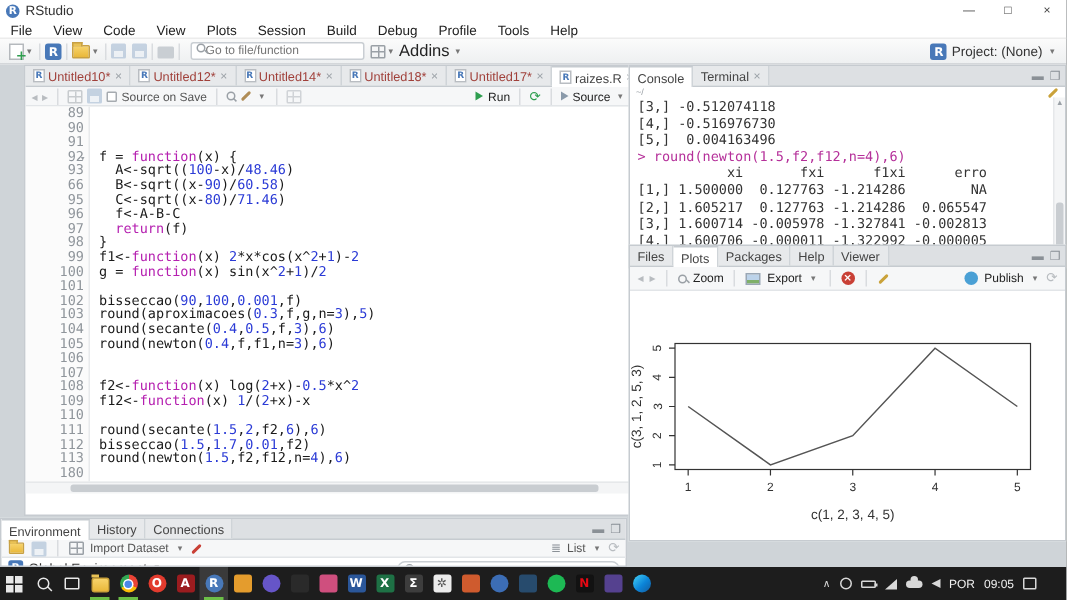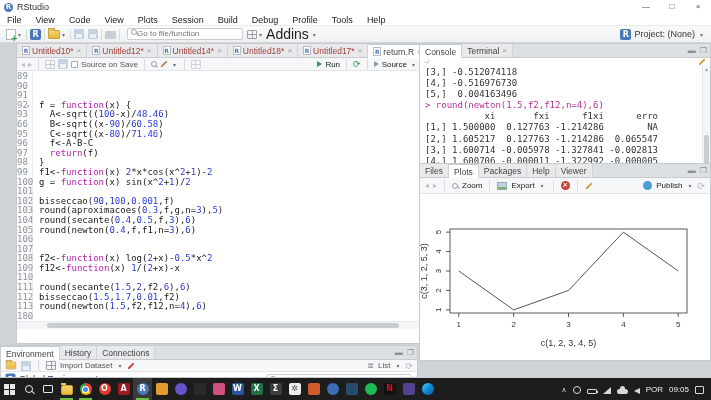--- a/index.html
+++ b/index.html
@@ -27,21 +27,21 @@
   .floppy::after{content:"";position:absolute;left:2px;bottom:1px;width:6px;height:4px;background:#e8eef5}
   .printer{width:11px;height:8px;background:#c9ced3;border-radius:1px;margin-top:2px}
   .caret{font-size:6px;color:#777;margin:0 2px}
   .goto-box{display:flex;align-items:flex-start;width:116px;height:12px;border:1px solid #c9ced3;border-radius:2px;background:#fff;margin:0 4px;padding:0 3px;color:#999}
   .goto-box input{border:none;outline:none;width:100%;font-size:8px;color:#555;background:transparent;font-family:inherit}
   .mag{width:6px;height:6px;border:1.2px solid #9aa0a6;border-radius:50%;position:relative;flex:none}
   .mag::after{content:"";position:absolute;width:3px;height:1.2px;background:#9aa0a6;transform:rotate(45deg);right:-2.5px;bottom:-1px}
   .grid-ico{width:10px;height:9px;border:1px solid #9aa0a6;border-radius:1px;background:
     linear-gradient(#9aa0a6,#9aa0a6) 50% 0/1px 100% no-repeat,
     linear-gradient(#9aa0a6,#9aa0a6) 0 50%/100% 1px no-repeat}
-  .tb-label{font-size:14px;color:#222;margin:0 2px}
+  .tb-label{font-size:11px;color:#222;margin:0 2px}
   .project{margin-left:auto;margin-right:6px;display:flex;align-items:center;gap:3px;color:#333}
 
   
   .main{position:absolute;left:0;top:43px;width:711px;height:335px;background:#cfd4d8}
   .pane{position:absolute;background:#fff;border:1px solid #c6cbd0;overflow:hidden}
   #editor-pane{left:16px;top:0;width:418px;height:301px}
   #env-pane{left:0;top:302px;width:418px;height:33px}
   #console-pane{left:419px;top:0;width:292px;height:136px}
   #plots-pane{left:419px;top:120px;width:292px;height:198px}
 
@@ -58,21 +58,21 @@
   .ed-toolbar{display:flex;align-items:center;height:13px;background:#f6f7f8;border-bottom:1px solid #e2e5e8;padding:0 4px;gap:3px;color:#888}
   .nav-ar{font-size:8px;color:#b8bcc0}
   .chk{width:7px;height:7px;border:1px solid #a6abb0;background:#fff;border-radius:1px}
   .sm-label{font-size:8px;color:#555}
   .wand{width:8px;height:2px;background:#b08d57;transform:rotate(-45deg);border-radius:1px}
   .run-ar{width:0;height:0;border-left:5px solid #2e9e4f;border-top:3.5px solid transparent;border-bottom:3.5px solid transparent}
   .rerun{color:#2e9e4f;font-size:9px;line-height:9px}
   .src-ar{width:0;height:0;border-left:5px solid #8a9aaa;border-top:3.5px solid transparent;border-bottom:3.5px solid transparent}
   .pub{width:9px;height:9px;border-radius:50%;background:#7ab2d8;opacity:.45}
   .ed-body{position:relative;height:250px;display:flex;font-size:9px;line-height:9.6px}
-  .gutter{width:16px;background:#fbfbfb;border-right:1px solid #e8eaec;color:#8f959b;text-align:left;padding:1px 3px 0 0}
+  .gutter{width:43px;background:#fbfbfb;border-right:1px solid #e8eaec;color:#8f959b;text-align:right;padding:1px 3px 0 0}
   .gut-ln{position:relative;height:9.6px}
   .fold{position:absolute;right:-1px;top:0;color:#9aa0a6;font-size:6px}
   .code{flex:1;padding:1px 0 0 6px;white-space:pre;color:#1a1a1a;overflow:hidden}
   .code-ln{height:9.6px}
   .kw{color:#b520b0}
   .num{color:#2b3bd6}
   .vscroll{position:absolute;right:0;top:0;bottom:0;width:8px;background:#f4f5f6;border-left:1px solid #e6e8ea;color:#9aa0a6;font-size:6px;text-align:center}
   .vthumb{position:absolute;left:1px;width:5px;background:#c9cdd1;border-radius:2px}
   .hscroll{height:8px;background:#f4f5f6;border-top:1px solid #e6e8ea;position:relative}
   .hthumb{position:absolute;left:30px;top:1px;height:5px;width:352px;background:#c9cdd1;border-radius:2px}
@@ -115,21 +115,21 @@
      linear-gradient(#e8e8e8,#e8e8e8) 6px 6px/5px 5px no-repeat}
   .i-search{width:8px;height:8px;border:1.4px solid #e8e8e8;border-radius:50%;background:transparent;position:relative}
   .i-search::after{content:"";position:absolute;width:4px;height:1.4px;background:#e8e8e8;transform:rotate(45deg);right:-3px;bottom:-1px}
   .i-task-view{width:10px;height:8px;border:1.4px solid #e8e8e8;border-radius:1px;background:transparent}
   .i-file-explorer{background:linear-gradient(#f7d36a,#e9b83a);border:1px solid #caa23a;height:10px;margin-top:2px;position:relative}
   .i-file-explorer::before{content:"";position:absolute;left:-1px;top:-3px;width:5px;height:2px;background:#e9c255}
   .i-chrome{border-radius:50%;background:conic-gradient(#ea4335 0deg 120deg,#fbbc05 120deg 240deg,#34a853 240deg 360deg);position:relative}
   .i-chrome::after{content:"";position:absolute;left:3.5px;top:3.5px;width:5px;height:5px;border-radius:50%;background:#4a87e8;box-shadow:0 0 0 1px #fff}
   .i-edge{border-radius:50%;background:linear-gradient(135deg,#45d3f7,#0b84d8 55%,#155a9c)}
   .i-opera,.i-spotify,.i-globe-app,.i-rstudio,.i-discord{border-radius:50%}
-  .tray{margin-left:auto;display:flex;align-items:flex-end;gap:6px;padding-right:7px}
+  .tray{margin-left:auto;display:flex;align-items:center;gap:6px;padding-right:20px}
   .t-chev{color:#d8d8d8;font-size:7px}
   .t-steam{width:8px;height:8px;border:1.2px solid #d8d8d8;border-radius:50%}
   .t-batt{width:10px;height:5px;border:1px solid #d8d8d8;border-radius:1px;position:relative}
   .t-batt::after{content:"";position:absolute;right:-2px;top:1px;width:1.5px;height:2px;background:#d8d8d8}
   .t-net{width:0;height:0;border-bottom:7px solid #d8d8d8;border-left:8px solid transparent}
   .t-cloud{width:11px;height:5px;background:#d8d8d8;border-radius:4px;position:relative}
   .t-cloud::before{content:"";position:absolute;left:3px;top:-3px;width:5px;height:5px;border-radius:50%;background:#d8d8d8}
   .t-vol{width:0;height:0;border-right:6px solid #d8d8d8;border-top:3px solid transparent;border-bottom:3px solid transparent;position:relative}
   .t-txt{font-size:8px;color:#f0f0f0}
   .t-ac{width:9px;height:8px;border:1.2px solid #d8d8d8;border-radius:1px}
@@ -216,21 +216,21 @@
             <span class="etab-label mod">Untitled18*</span>
             <span class="x">×</span>
           </div>
           <div class="tab">
             <span class="ficon">R</span>
             <span class="etab-label mod">Untitled17*</span>
             <span class="x">×</span>
           </div>
           <div class="tab active">
             <span class="ficon">R</span>
-            <span class="etab-label">return.R</span>
+            <span class="etab-label">raizes.R</span>
             <span class="x">×</span>
           </div>
         </div>
       <div class="ed-toolbar">
         <span class="nav-ar">◂</span>
         <span class="nav-ar">▸</span>
         <span class="tb-sep"></span>
         <span class="ico grid-ico" style="opacity:.5"></span>
         <span class="ico floppy"></span>
         <span class="chk"></span>

